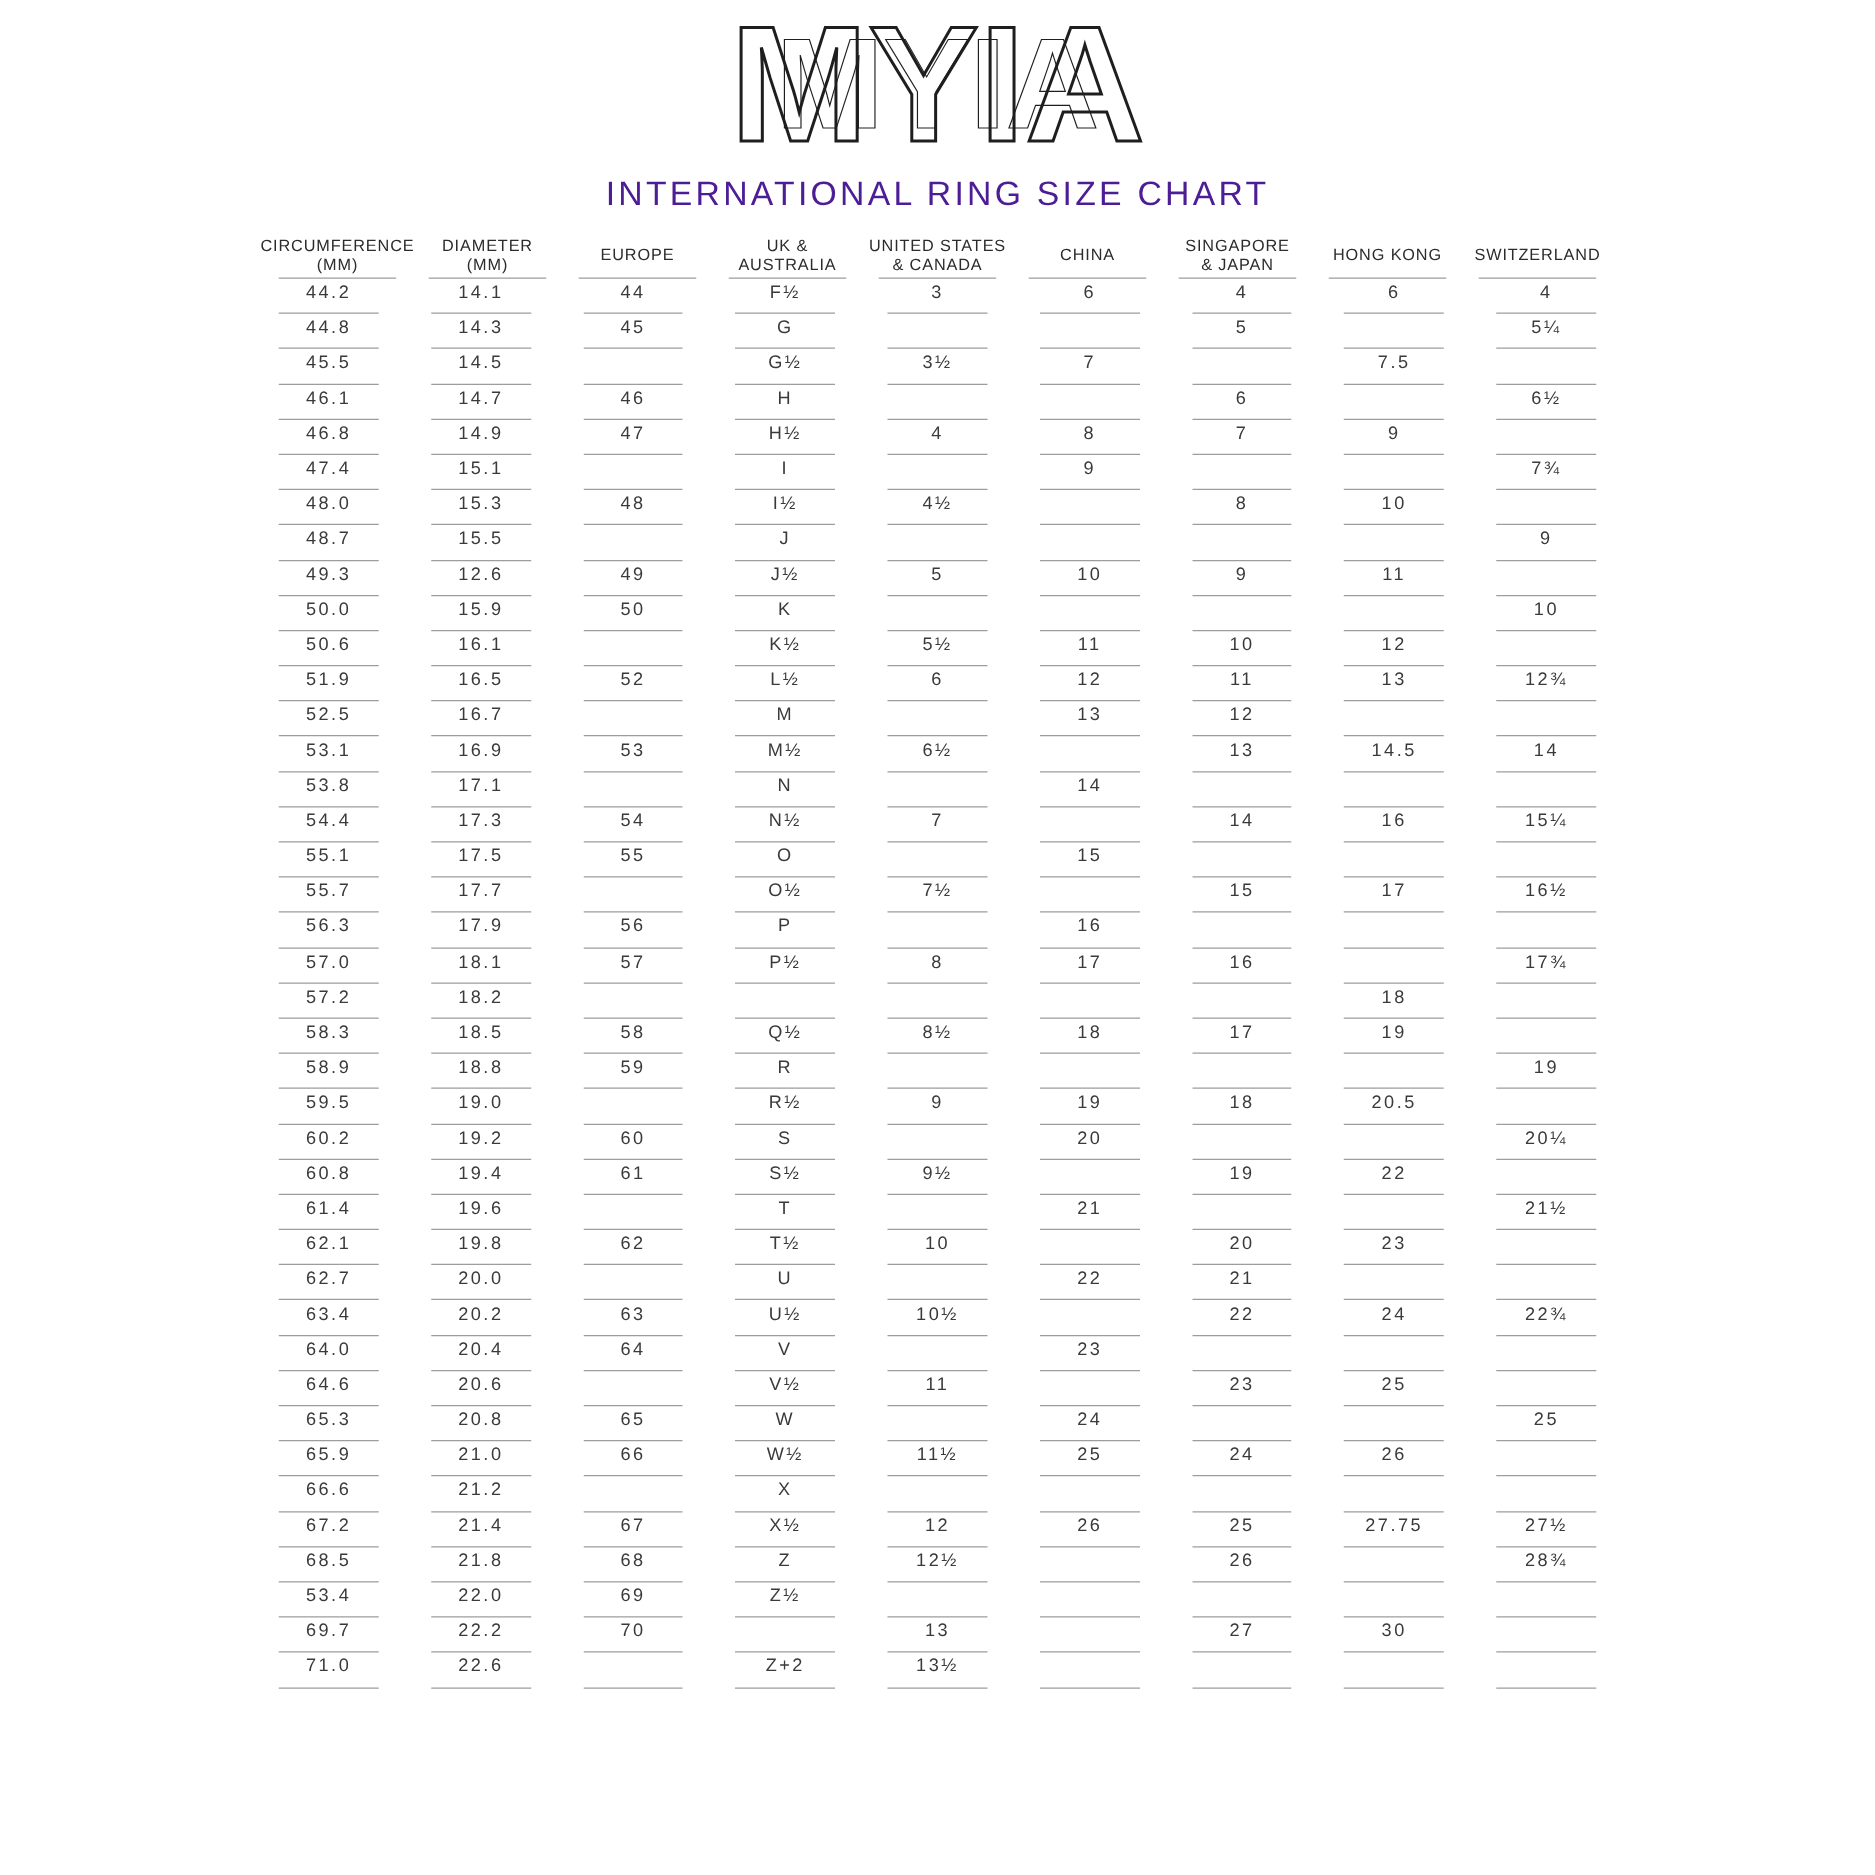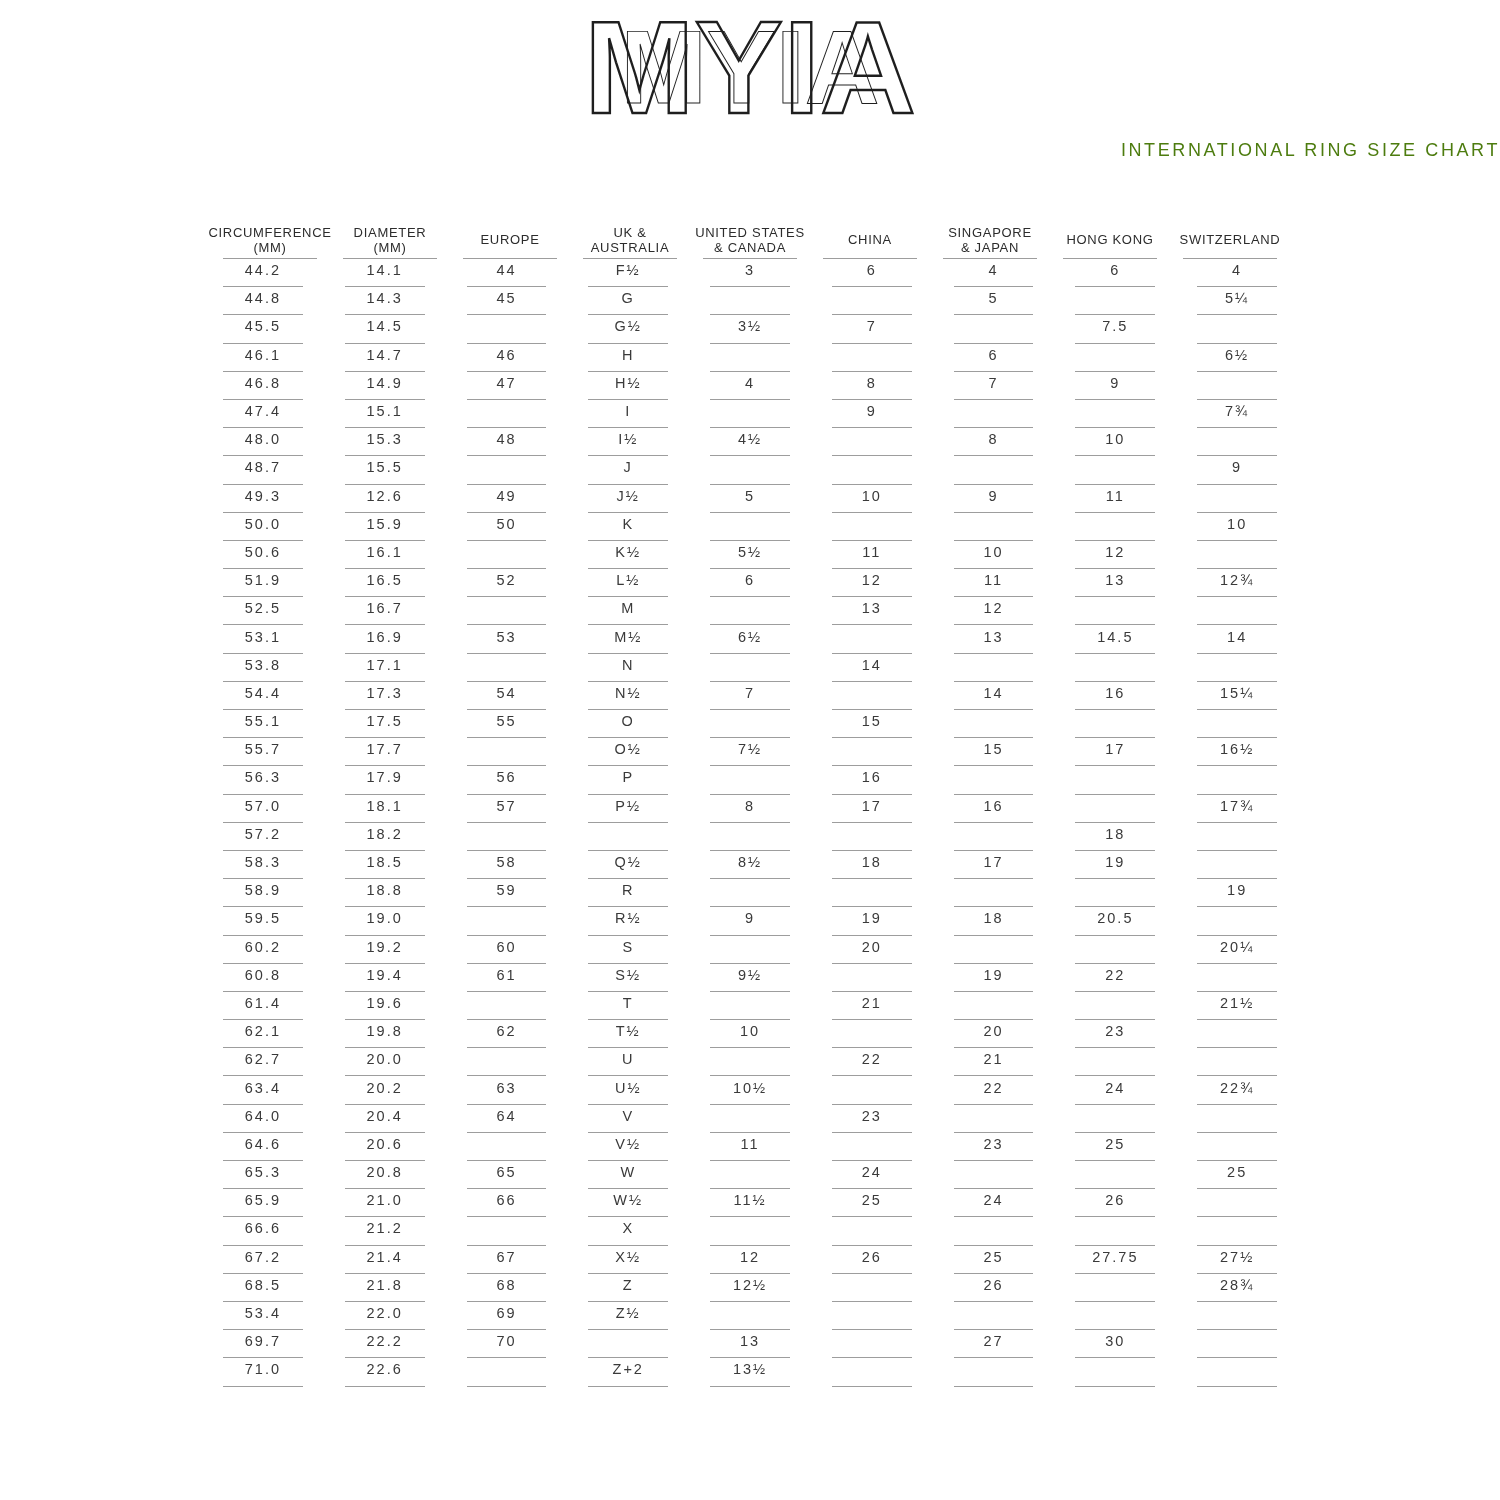--- a/index.html
+++ b/index.html
@@ -2,24 +2,24 @@
 <html><head>
 <meta charset="utf-8">
 <style>
   html, body { margin:0; padding:0; background:#ffffff; }
   .page {
     position:relative; width:1500px; height:1500px; background:#ffffff;
     font-family:"Liberation Sans", sans-serif; overflow:hidden;
   }
   .logo-wrap { position:absolute; top:10px; left:0; width:100%; display:flex; justify-content:center; }
   .page-title {
-    position:absolute; top:140px; left:0; width:100%; text-align:right;
-    font-size:18px; letter-spacing:2.6px; color:#4d7c0f; font-weight:400;
+    position:absolute; top:140px; left:0; width:100%; text-align:center;
+    font-size:27px; letter-spacing:2.6px; color:#4c1d95; font-weight:400;
   }
-  .table-wrap { position:absolute; top:185px; left:210px; width:1080px;margin-top:36px; }
+  .table-wrap { position:absolute; top:185px; left:210px; width:1080px; }
   .trow { display:flex; }
   .header-row { height:38px; }
   .data-row { height:28.2px;gap:16px; }
   .tcell {
     width:120px; box-sizing:border-box; position:relative;
     display:flex; align-items:center; justify-content:center; text-align:center;
   }
   .tcell::after {
     content:""; position:absolute; left:13px; right:13px; bottom:0;
     border-bottom:1.3px solid #9d9d9d;

